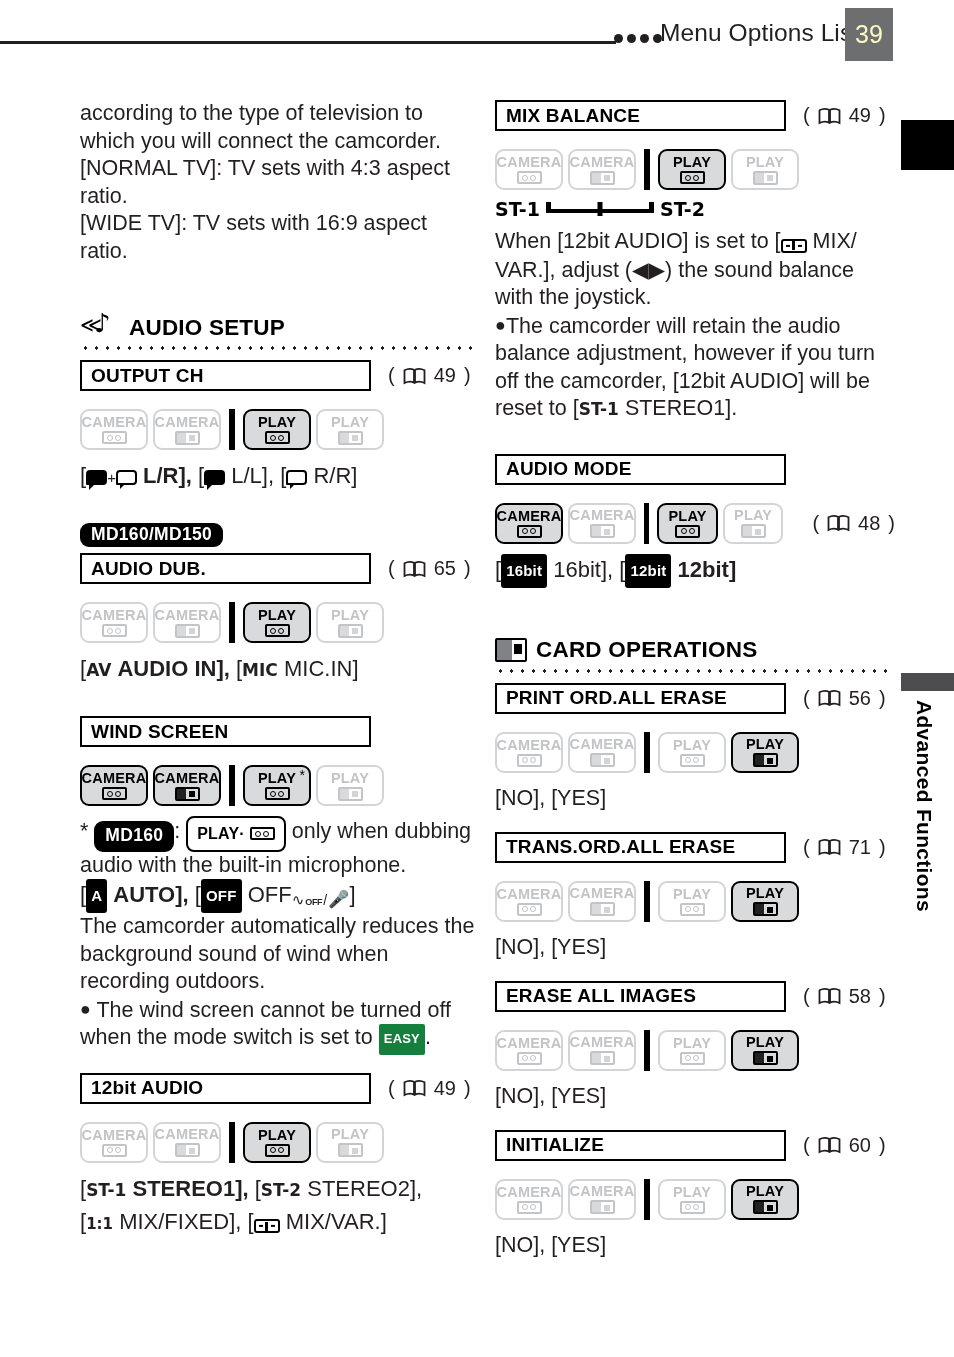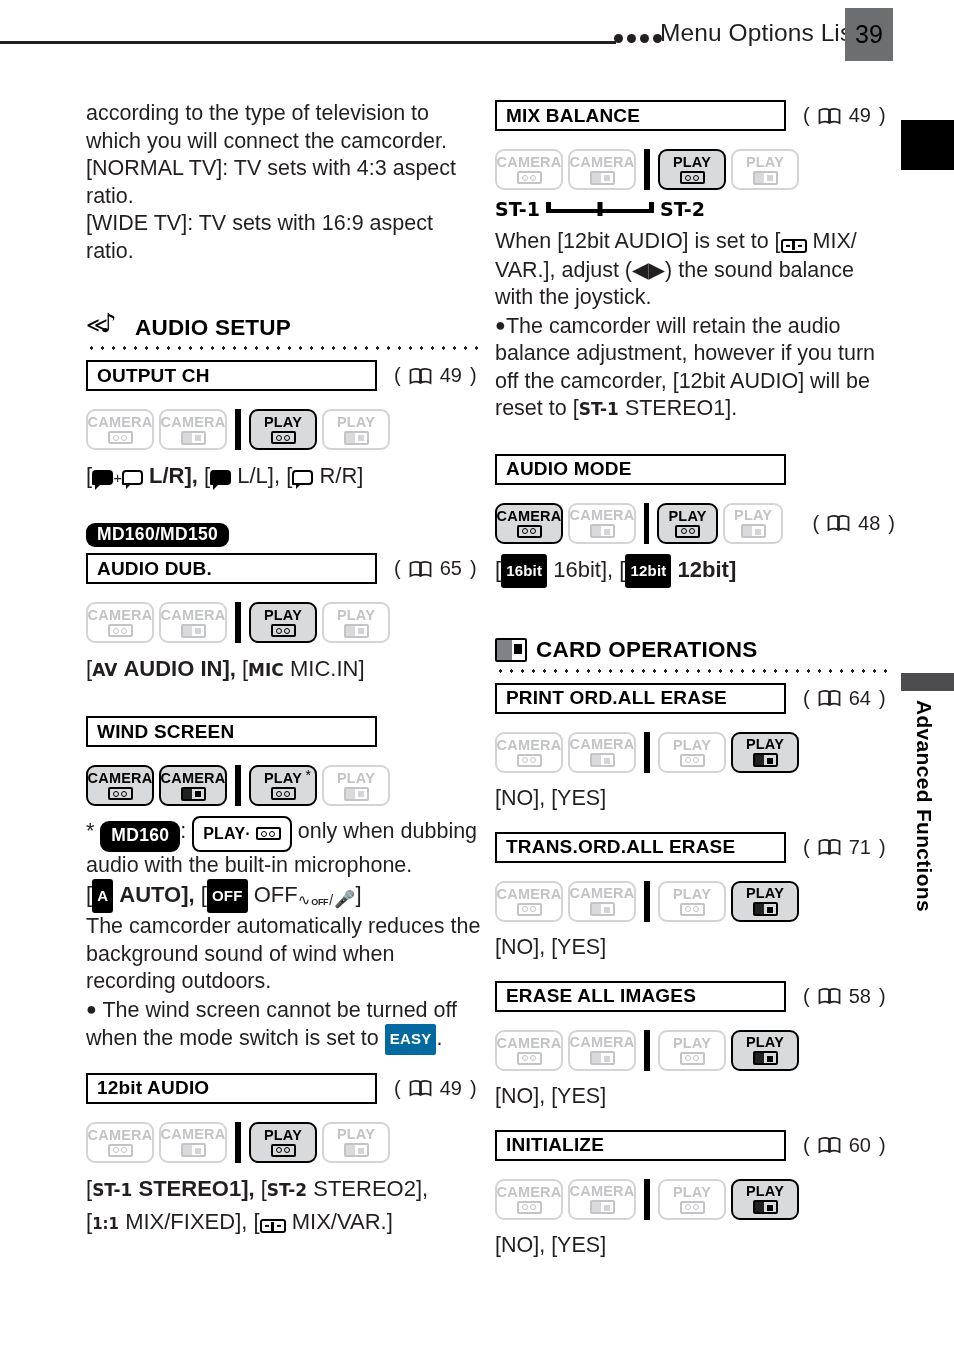--- a/index.html
+++ b/index.html
@@ -56,21 +56,21 @@
     color: #231f20;
     white-space: nowrap;
   }
   .page-number-box {
     position: absolute;
     left: 845px;
     top: 8px;
     width: 48px;
     height: 53px;
     background: #6d6e70;
-    color: #000000;
+    color: #fef9c3;
     font-size: 25px;
     display: flex;
     align-items: center;
     justify-content: center;
   }
 
   
   .edge-tab-black {
     position: absolute;
     left: 901px;
@@ -100,21 +100,21 @@
     color: #000000;
     white-space: nowrap;
   }
 
   
   .col {
     position: absolute;
     top: 100px;
     width: 400px;
   }
-  .col-left  { left: 86px;  }
+  .col-left  { left: 80px;  }
   .col-right { left: 495px; }
 
   
   .para {
     font-size: 21.5px;
     line-height: 27.5px;
     color: #231f20;
     margin: 0;
   }
   .para + .para { margin-top: 0px; }
@@ -499,23 +499,23 @@
     background: #000;
   }
   .mixbar .track .cap-l { left: 0;  top: 0; height: 9px; }
   .mixbar .track .cap-r { right: 0; top: 0; height: 9px; }
   .mixbar .track .thumb { left: 50%; top: 0; height: 14px; width: 5px; transform: translateX(-50%); }
 
   .easy-tag {
     display: inline-flex;
     align-items: center;
     justify-content: center;
-    background: #0369a1;
+    background: #15803d;
     color: #fff;
-    font-size: 15px;
+    font-size: 13px;
     font-weight: bold;
     padding: 1px 5px 2px 5px;
     border-radius: 2px;
     letter-spacing: 0.2px;
     vertical-align: 1px;
   }
   .bullet { font-size: 18px; vertical-align: 2px; }
   .strong { font-weight: bold; }
   .arrows { font-family: "DejaVu Sans", sans-serif; }
   .optlist { font-size: 21.5px; line-height: 31px; color: #231f20; }
@@ -904,21 +904,21 @@
   <div class="opt-row">
     <div class="opt-box">PRINT ORD.ALL ERASE</div>
     <div class="pageref">
       <span>(</span>
       <span class="book-icon">
         <svg viewBox="0 0 23 18" width="23" height="18">
             <path d="M1.5 3.2c3-1.6 6.4-1.9 9.5-.4v12.8c-3.1-1.5-6.5-1.2-9.5.4V3.2z" fill="none" stroke="#231f20" stroke-width="1.8"></path>
             <path d="M21.5 3.2c-3-1.6-6.4-1.9-9.5-.4v12.8c3.1-1.5 6.5-1.2 9.5.4V3.2z" fill="none" stroke="#231f20" stroke-width="1.8"></path>
           </svg>
       </span>
-      <span>64</span>
+      <span>56</span>
       <span>)</span>
     </div>
   </div>
   <div class="gap-md"></div>
   <div class="badge-row">
     <div class="badge off">
       <span class="b-label">CAMERA</span>
       <span class="g-tape">
           <i></i>
           <i></i>

